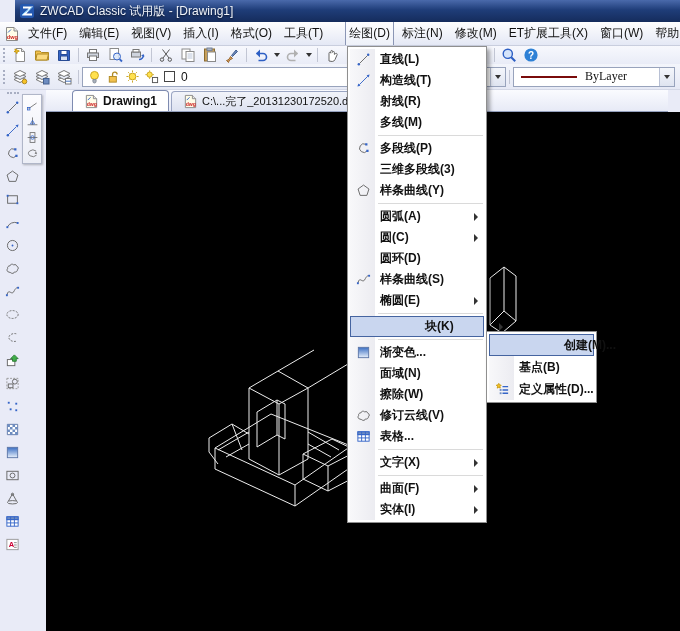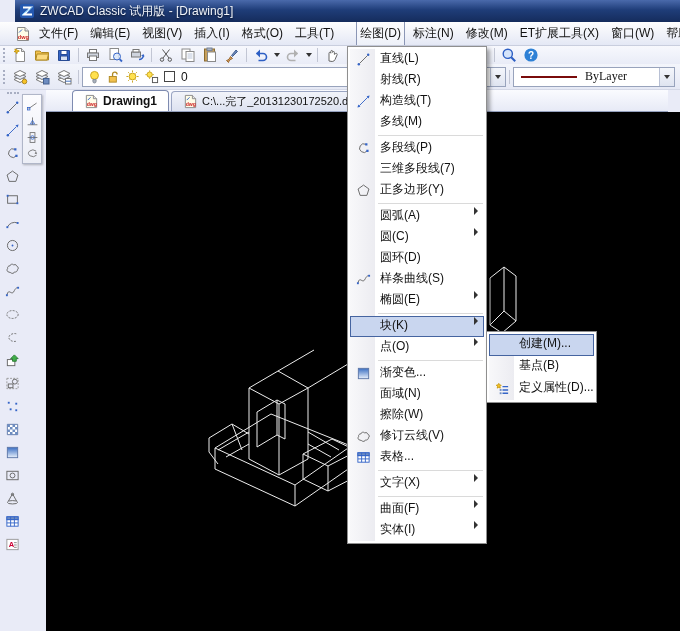--- a/index.html
+++ b/index.html
@@ -11,21 +11,21 @@
   .titlebar { position:absolute; left:15px; top:0; width:100%; height:22px;
     background:linear-gradient(#4a6aab,#1f3d79 45%,#152c5c); display:flex; align-items:center;
     padding-left:4px; gap:5px; }
   .titlebar .ttl { color:#f0f4fb; font-size:12px; text-shadow:0 1px 2px rgba(0,0,0,.65); white-space:nowrap; }
   .wicon { width:16px; height:16px; flex:none; }
   .wicon svg { width:16px; height:16px; display:block; }
 
   
   .menubar { position:absolute; left:0; top:22px; width:100%; height:24px;
     background:linear-gradient(#fefefe,#e4e8f5); border-bottom:1px solid #c9cede;
-    display:flex; align-items:center; padding-left:15px; gap:4px; overflow:hidden; white-space:nowrap; }
+    display:flex; align-items:center; padding-left:4px; gap:4px; overflow:hidden; white-space:nowrap; }
   .mb-item { padding:3px 3px; border:1px solid transparent; }
   .mb-item.active { background:linear-gradient(#fdfdfe,#eef1f9); border:1px solid #8b96b5;margin-left:14px; }
 
   
   .tbrow1 { position:absolute; left:0; top:46px; width:100%; height:18px;
     background:linear-gradient(#f7f8fd,#e9ecf7); display:flex; align-items:center; padding-left:2px; }
   .tbrow2 { position:absolute; left:0; top:64px; width:100%; height:26px;
     background:linear-gradient(#f3f5fb,#e6e9f5); border-bottom:1px solid #d4d8e6;
     display:flex; align-items:center; padding-left:2px; }
   .tbtn { width:22px; height:18px; display:flex; align-items:center; justify-content:center; flex:none; }
@@ -77,28 +77,28 @@
   .canvas { position:absolute; left:46px; top:112px; right:0; bottom:0; background:#000; }
   .canvas svg { position:absolute; left:0; top:0; width:100%; height:100%; }
 
   
   .menu, .submenu { position:absolute; background:#fff; border:1px solid #8f8f8f;
     box-shadow:3px 3px 4px rgba(0,0,0,.35); padding:2px 0; }
   .menu { left:347px; top:46px; width:140px; z-index:40; }
   .submenu { left:486px; top:331px; width:111px; z-index:50; }
   .menu::before, .submenu::before { content:""; position:absolute; left:2px; top:2px; bottom:2px; width:25px;
     background:linear-gradient(90deg,#f8f8fa,#ececf1); }
-  .mi { position:relative; height:21px; display:flex; margin:0 2px; border:1px solid transparent; }
+  .mi { position:relative; height:21px; display:flex; align-items:center; margin:0 2px; border:1px solid transparent;font-weight:bold; }
   .submenu .mi { height:22px; }
   .mi .ic { width:25px; display:flex; align-items:center; justify-content:center; flex:none; }
   .mi .ic svg { width:15px; height:15px; display:block; }
   .mi .lbl { padding-left:4px; white-space:nowrap; }
   .mi .arr { margin-left:auto; margin-right:5px; width:0; height:0;
     border-left:4px solid #333; border-top:4px solid transparent; border-bottom:4px solid transparent; }
-  .mi.hl { background:#c9d6ef; border:1px solid #4564a0; }
+  .mi.hl { background:#c9d6ef; border:1px solid #4564a0;gap:45px; }
   .msep { position:relative; height:1px; background:#dadada; margin:2px 3px 2px 30px; }
 </style>
 </head>
 <body>
 
 <div id="app">
 
   <div class="titlebar">
     <span class="wicon">
         <svg viewBox="0 0 16 16" xmlns="http://www.w3.org/2000/svg">
@@ -564,59 +564,59 @@
         <span class="ic">
           <svg viewBox="0 0 16 16" xmlns="http://www.w3.org/2000/svg">
             <circle cx="3" cy="13" r="1.3" fill="#3565c8"></circle>
             <circle cx="13" cy="3" r="1.3" fill="#3565c8"></circle>
             <path d="M3.8 12.2 L12.2 3.8" stroke="#666" fill="none"></path>
           </svg>
         </span>
         <span class="lbl">直线(L)</span>
       </div>
       <div class="mi">
-        <span class="ic"></span>
-        <span class="lbl">射线(R)</span>
-      </div>
-      <div class="mi">
         <span class="ic">
           <svg viewBox="0 0 16 16" xmlns="http://www.w3.org/2000/svg">
             <path d="M3.5 12.5 L12.5 3.5" stroke="#3565c8" fill="none"></path>
             <path d="M1.5 14.5 l3.2-1 -2.2-2.2z" fill="#3565c8"></path>
             <path d="M14.5 1.5 l-3.2 1 2.2 2.2z" fill="#3565c8"></path>
           </svg>
         </span>
         <span class="lbl">构造线(T)</span>
       </div>
       <div class="mi">
         <span class="ic"></span>
+        <span class="lbl">射线(R)</span>
+      </div>
+      <div class="mi">
+        <span class="ic"></span>
         <span class="lbl">多线(M)</span>
       </div>
       <div class="msep"></div>
       <div class="mi">
         <span class="ic">
           <svg viewBox="0 0 16 16" xmlns="http://www.w3.org/2000/svg">
             <path d="M10.5 3.5 A4.6 4.6 0 1 0 12 10.5" fill="none" stroke="#666"></path>
             <rect x="9.8" y="2.4" width="2.4" height="2.4" fill="#3565c8"></rect>
             <rect x="11" y="9.3" width="2.4" height="2.4" fill="#3565c8"></rect>
           </svg>
         </span>
         <span class="lbl">多段线(P)</span>
       </div>
       <div class="mi">
         <span class="ic"></span>
-        <span class="lbl">三维多段线(7)</span>
+        <span class="lbl">三维多段线(3)</span>
       </div>
       <div class="mi">
         <span class="ic">
           <svg viewBox="0 0 16 16" xmlns="http://www.w3.org/2000/svg">
             <path d="M8 2.2 L13.8 6.4 11.6 13.2 H4.4 L2.2 6.4 Z" fill="none" stroke="#666"></path>
           </svg>
         </span>
-        <span class="lbl">正多边形(Y)</span>
+        <span class="lbl">样条曲线(Y)</span>
       </div>
       <div class="msep"></div>
       <div class="mi">
         <span class="ic"></span>
         <span class="lbl">圆弧(A)</span>
         <span class="arr"></span>
       </div>
       <div class="mi">
         <span class="ic"></span>
         <span class="lbl">圆(C)</span>
@@ -638,25 +638,20 @@
       </div>
       <div class="mi">
         <span class="ic"></span>
         <span class="lbl">椭圆(E)</span>
         <span class="arr"></span>
       </div>
       <div class="msep"></div>
       <div class="mi hl">
         <span class="ic"></span>
         <span class="lbl">块(K)</span>
-        <span class="arr"></span>
-      </div>
-      <div class="mi">
-        <span class="ic"></span>
-        <span class="lbl">点(O)</span>
         <span class="arr"></span>
       </div>
       <div class="msep"></div>
       <div class="mi">
         <span class="ic">
           <svg viewBox="0 0 16 16" xmlns="http://www.w3.org/2000/svg">
             <defs>
               <linearGradient id="gg" x1="0" y1="0" x2="0" y2="1">
                 <stop offset="0" stop-color="#3a6ec2"></stop>
                 <stop offset="1" stop-color="#e8f0fb"></stop>

